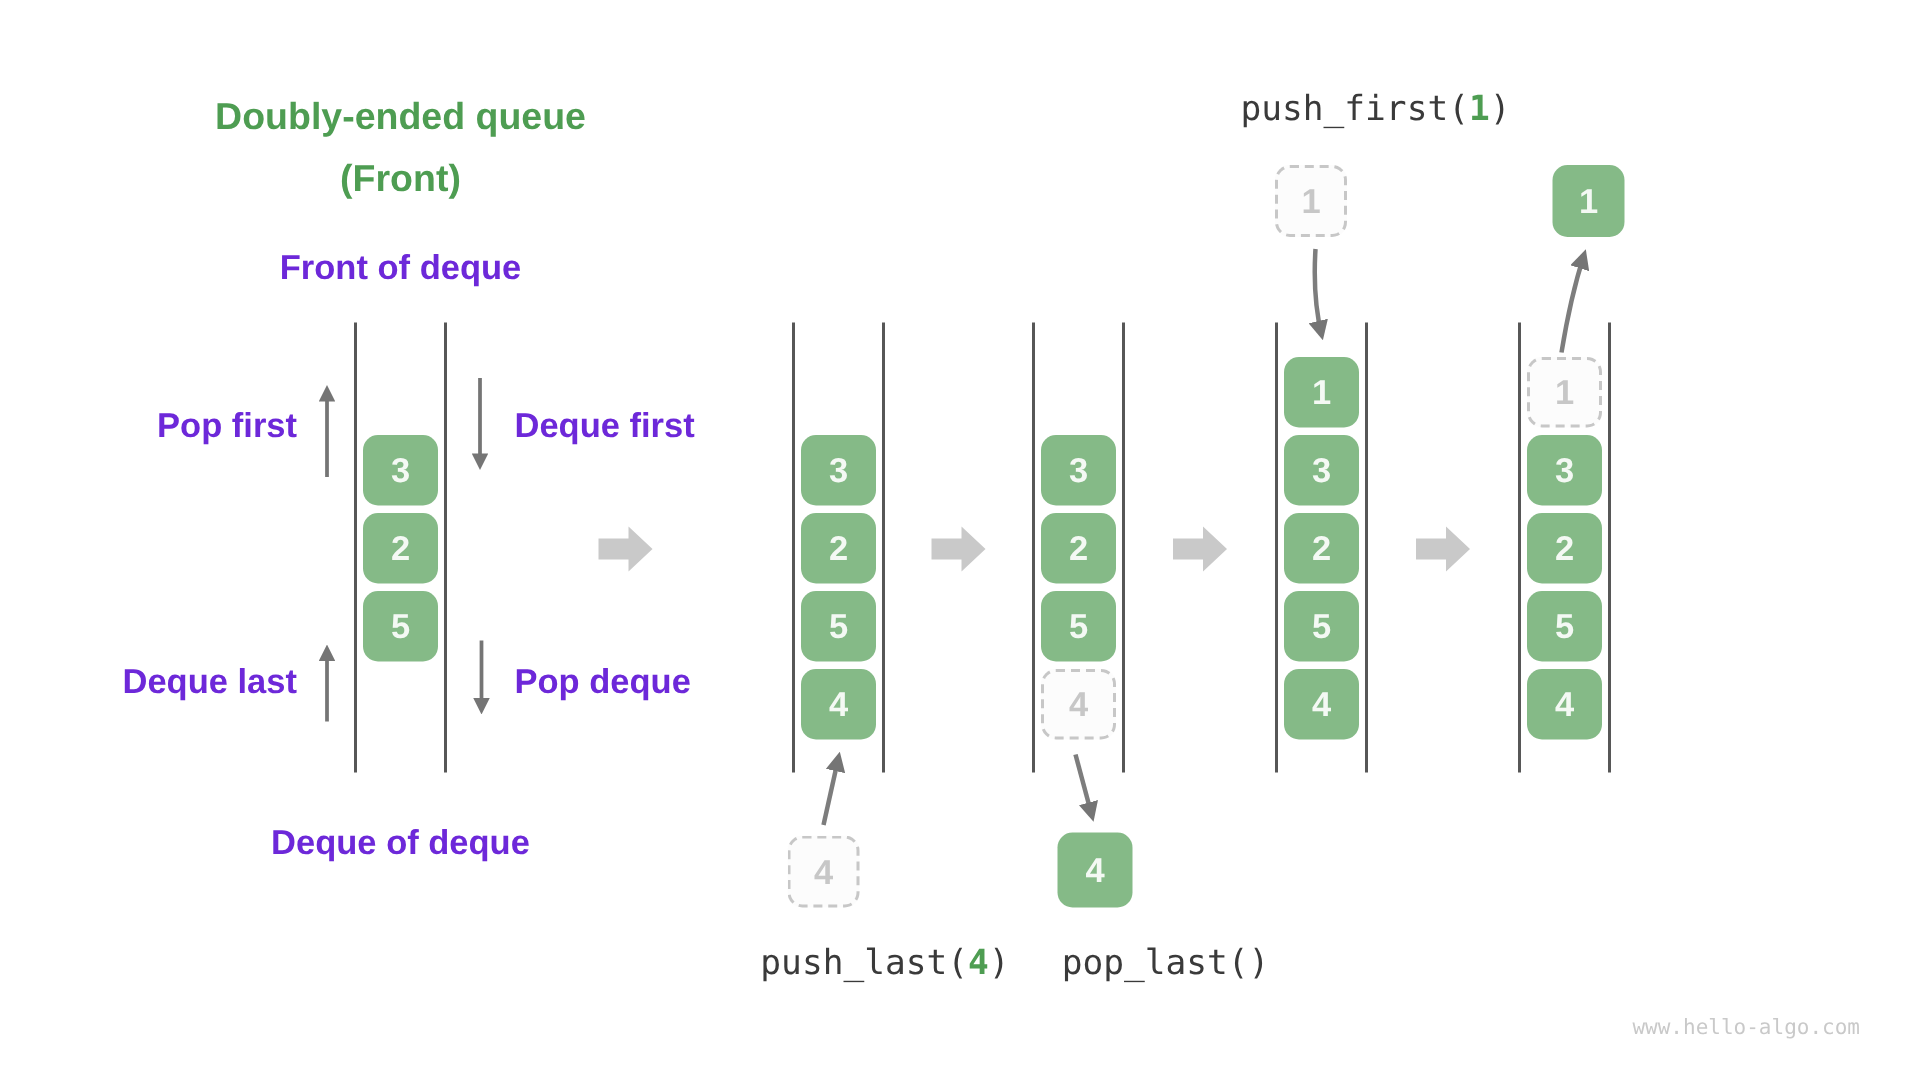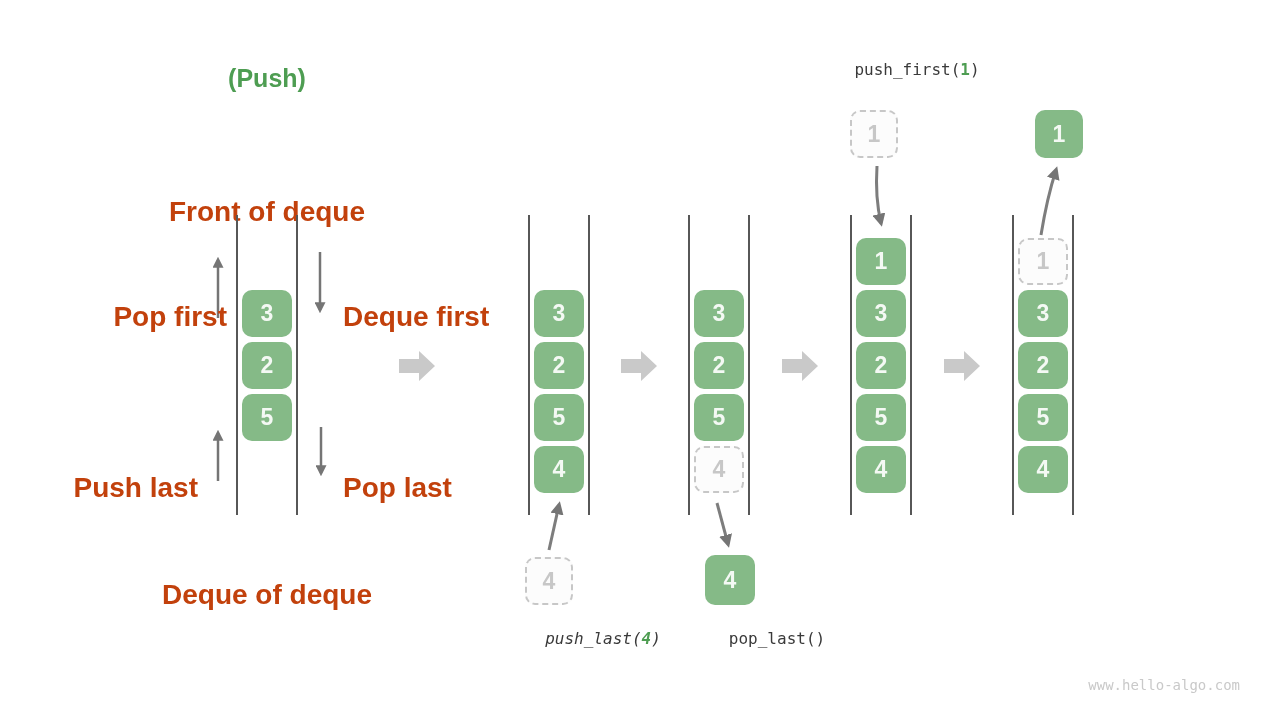--- a/index.html
+++ b/index.html
@@ -21,29 +21,28 @@
     color: #4e9d52;
     font-size: 25px;
     font-weight: bold;
     line-height: 41px;
     white-space: nowrap;
   }
 
   
   .dir-label {
     position: absolute;
-    font-size: 28px;
+    font-size: 23px;
     font-weight: bold;
-    color: #c2410c;
-    white-space: nowrap;
-    margin-top: 31px;
+    color: #6d28d9;
+    white-space: nowrap;
   }
   #label-front { left: 267px; top: 165px; transform: translateX(-50%); }
   #label-rear  { left: 267px; top: 548px; transform: translateX(-50%); }
-  #label-pop-first  { right: 1053px; top: 270px; }
+  #label-pop-first  { right: 1082px; top: 270px; }
   #label-push-first { left: 343px;  top: 270px; }
   #label-push-last  { right: 1082px; top: 441px; }
   #label-pop-last   { left: 343px;  top: 441px; }
 
   
   .deque {
     position: absolute;
     top: 215px;
     height: 300px;
     width: 62px;
@@ -79,25 +78,25 @@
   #ext-push-last-in  { left: 525px;  top: 557px; width: 48px; height: 48px; }
   #ext-pop-last-out  { left: 705px;  top: 555px; width: 50px; height: 50px; }
   #ext-push-first-in { left: 850px;  top: 110px; width: 48px; height: 48px; }
   #ext-pop-first-out { left: 1035px; top: 110px; width: 48px; height: 48px; }
 
   
   .code-label {
     position: absolute;
     transform: translateX(-50%);
     font-family: "DejaVu Sans Mono", monospace;
-    font-size: 16px;
+    font-size: 23px;
     color: #3a3a3a;
     white-space: nowrap;
   }
-  #op-push-last  { left: 603px;  top: 629px; font-style: italic; }
+  #op-push-last  { left: 590px;  top: 629px; }
   #op-pop-last   { left: 777px;  top: 629px; }
   #op-push-first { left: 917px;  top: 60px; }
   #op-pop-first  { left: 1113px; top: 60px; }
   .code-label .arg { color: #4e9d52; font-weight: bold; }
 
   
   .overlay {
     position: absolute;
     left: 0; top: 0;
     pointer-events: none;
@@ -135,29 +134,30 @@
     <path d="M877,166 Q875,198 881,223" stroke="#7d7d7d" stroke-width="3" fill="none" marker-end="url(#ah)"></path>
     <path d="M1041,235 Q1047,198 1056,170" stroke="#7d7d7d" stroke-width="3" fill="none" marker-end="url(#ah)"></path>
 
     <path d="M399,359 H419 V351 L435,366 L419,381 V373 H399 Z" fill="#c9c9c9"></path>
     <path d="M621,359 H641 V351 L657,366 L641,381 V373 H621 Z" fill="#c9c9c9"></path>
     <path d="M782,359 H802 V351 L818,366 L802,381 V373 H782 Z" fill="#c9c9c9"></path>
     <path d="M944,359 H964 V351 L980,366 L964,381 V373 H944 Z" fill="#c9c9c9"></path>
   </svg>
 
   <div class="title">
-    <div>(Push)</div>
+    <div>Doubly-ended queue</div>
+    <div>(Front)</div>
   </div>
 
   <div class="dir-label" id="label-front">Front of deque</div>
   <div class="dir-label" id="label-rear">Deque of deque</div>
   <div class="dir-label" id="label-pop-first">Pop first</div>
   <div class="dir-label" id="label-push-first">Deque first</div>
-  <div class="dir-label" id="label-push-last">Push last</div>
-  <div class="dir-label" id="label-pop-last">Pop last</div>
+  <div class="dir-label" id="label-push-last">Deque last</div>
+  <div class="dir-label" id="label-pop-last">Pop deque</div>
 
   <div class="deque" id="deque-overview">
       <div class="cell" style="top: 75px;">3</div>
       <div class="cell" style="top: 127px;">2</div>
       <div class="cell" style="top: 179px;">5</div>
     </div>
   <div class="deque" id="deque-a">
       <div class="cell" style="top: 75px;">3</div>
       <div class="cell" style="top: 127px;">2</div>
       <div class="cell" style="top: 179px;">5</div>

